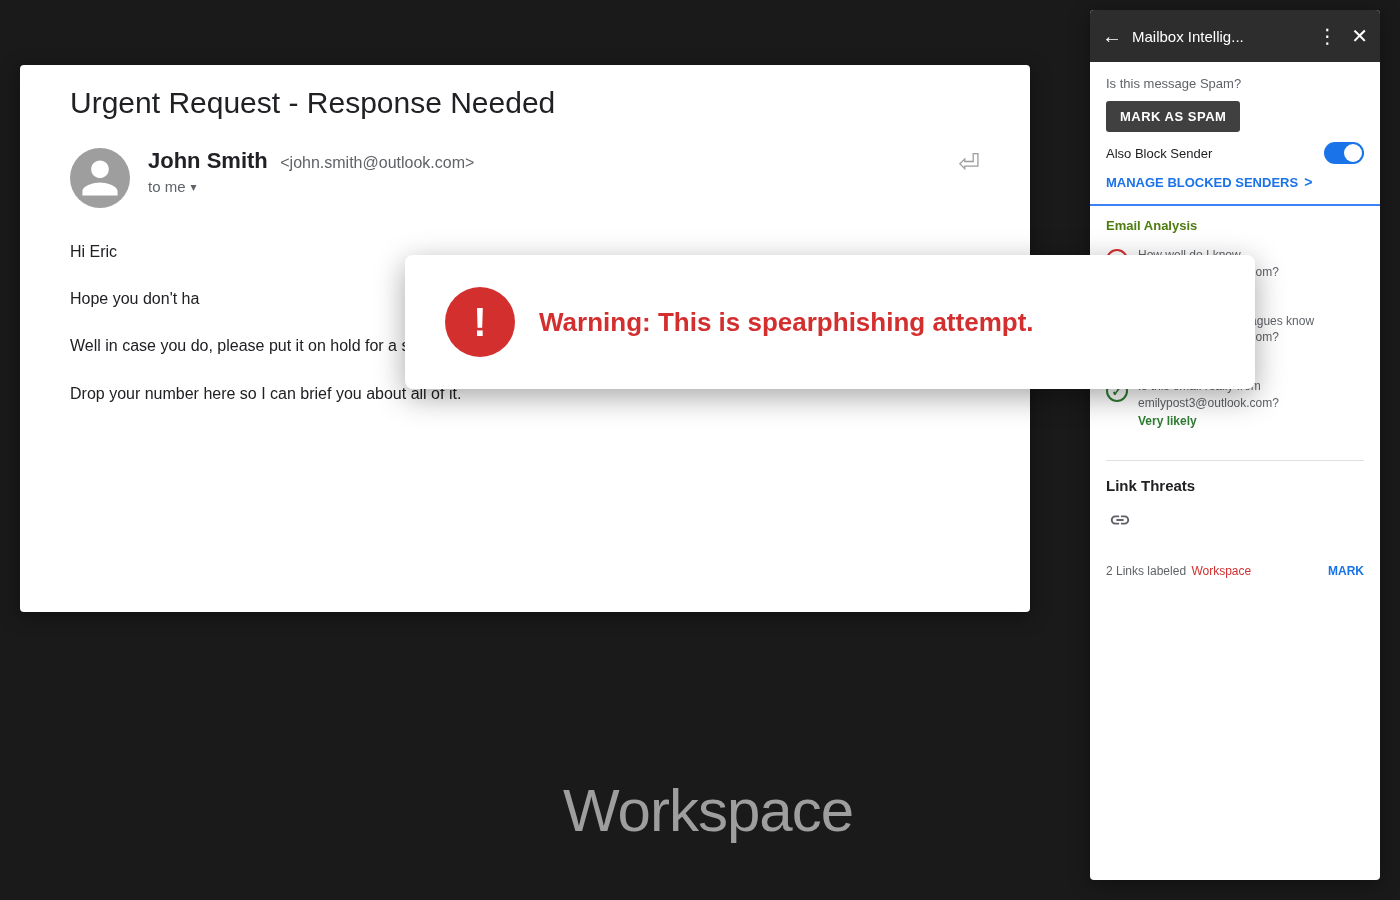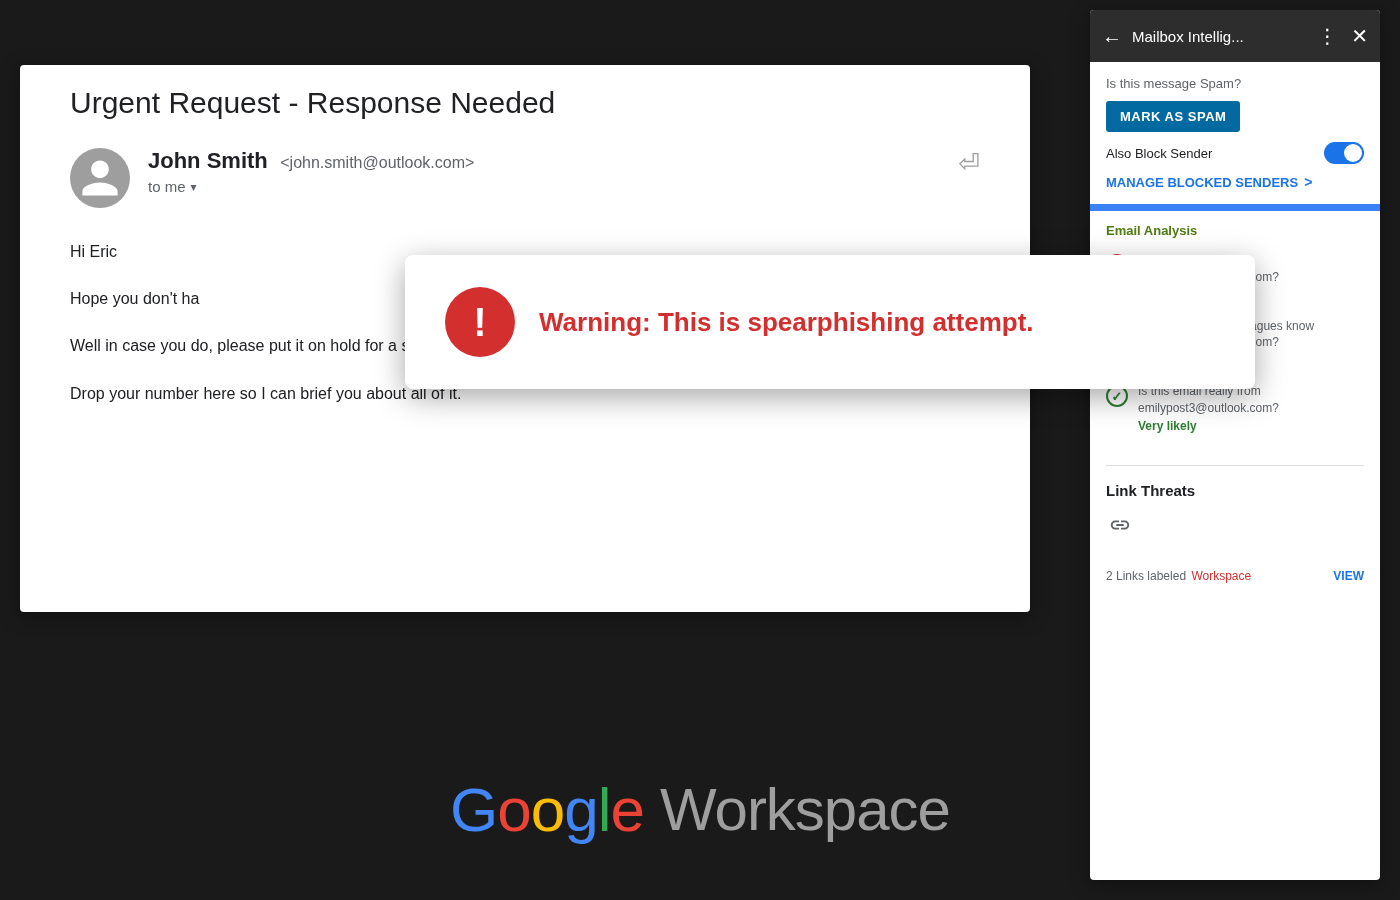--- a/index.html
+++ b/index.html
@@ -191,31 +191,31 @@
     }
 
     .sidebar-close-icon {
       color: #ffffff;
       font-size: 20px;
       cursor: pointer;
     }
 
     .sidebar-section {
       padding: 14px 16px;
-      border-bottom: 7px solid #3b82f6;
+      border-bottom: 2px solid #3b82f6;
     }
 
     .sidebar-section-label {
       font-size: 13px;
       color: #5f6368;
       margin-bottom: 10px;
     }
 
     .mark-as-spam-btn {
-      background: #0369a1;
+      background: #404040;
       color: #ffffff;
       border: none;
       border-radius: 3px;
       padding: 8px 14px;
       font-size: 13px;
       font-weight: 700;
       cursor: pointer;
       letter-spacing: 0.5px;
     }
 
@@ -530,22 +530,19 @@
       <div class="link-icon">
         <svg width="22" height="22" viewBox="0 0 24 24" fill="#5f6368">
           <path d="M17 7H13v2h4c1.65 0 3 1.35 3 3s-1.35 3-3 3h-4v2h4c2.76 0 5-2.24 5-5s-2.24-5-5-5zm-6 8H7c-1.65 0-3-1.35-3-3s1.35-3 3-3h4V7H7c-2.76 0-5 2.24-5 5s2.24 5 5 5h4v-2zm-3-4h8v2H8z"></path>
         </svg>
       </div>
     </div>
   </div>
 
   <div class="suspicious-links-row">
     <span class="suspicious-count">2 Links labeled <span class="suspicious-label">Workspace</span></span>
-    <a class="view-link">VIEW</a>
+    <a class="view-link">MARK</a>
   </div>
 </div>
 
 <div class="google-workspace-logo">
-  <span class="google-text">
-    <span class="g-blue">G</span><span class="g-red">o</span><span class="g-yellow">o</span><span class="g-blue2">g</span><span class="g-green">l</span><span class="g-red2">e</span>
-  </span>
   <span class="workspace-text">Workspace</span>
 </div>
 
 </body></html>

